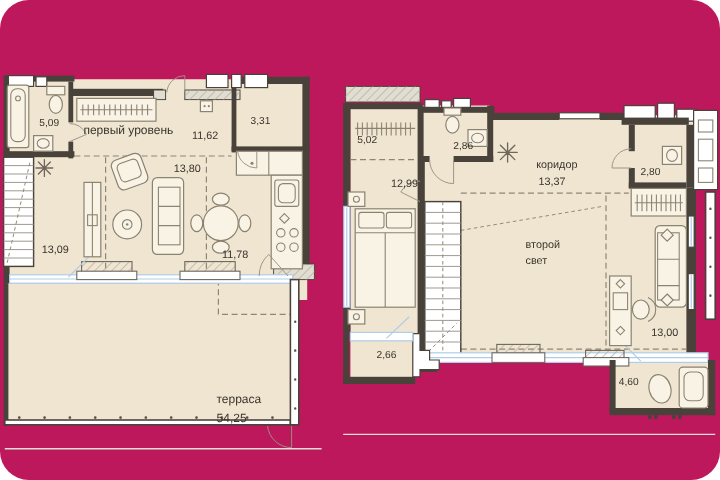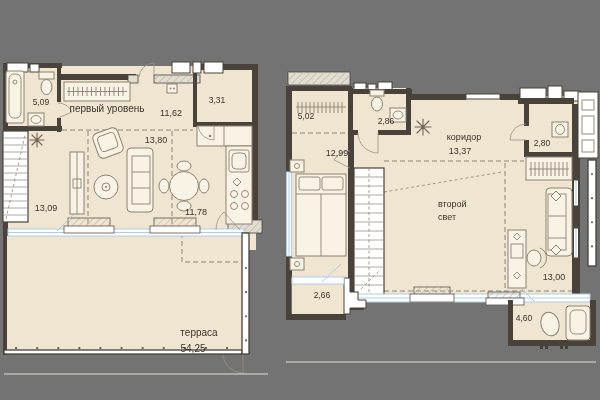--- a/index.html
+++ b/index.html
@@ -1,16 +1,16 @@
 <!DOCTYPE html>
 <html style="--wall: #48423b; --wall_hatch_bg: #e2ddd1; --room_fill: #f0e5d1; --window: #aecde8; --furniture_fill: #f9f3e5; --furniture_stroke: #8b8271; --dash: #8d8678; --text: #39342c; --railing: #5a544c; --ground: #e3dfd5;"><head>
 <meta charset="utf-8">
 <style>
   html,body{margin:0;padding:0;background:#ffffff;}
-  .stage{position:relative;width:600px;height:400px;background:#737373;overflow:hidden;}
+  .stage{position:relative;width:600px;height:400px;background:#be185d;overflow:hidden;border-radius:24px;}
   svg{position:absolute;left:0;top:0;}
   .room{fill:var(--room_fill);}
   .wall{fill:var(--wall);}
   .wallH{fill:var(--wall_hatch_bg);stroke:var(--wall);stroke-width:.8;}
   .hatchover{fill:url(#hatch);stroke:none;}
   .fw{fill:#ffffff;stroke:var(--wall);stroke-width:1;}
   .furn{fill:var(--furniture_fill);stroke:var(--furniture_stroke);stroke-width:1;}
   .fl{fill:none;stroke:var(--furniture_stroke);stroke-width:.9;}
   .tread{fill:none;stroke:#9a958a;stroke-width:.8;}
   .stairbox{fill:#ffffff;stroke:var(--wall);stroke-width:1.2;}

